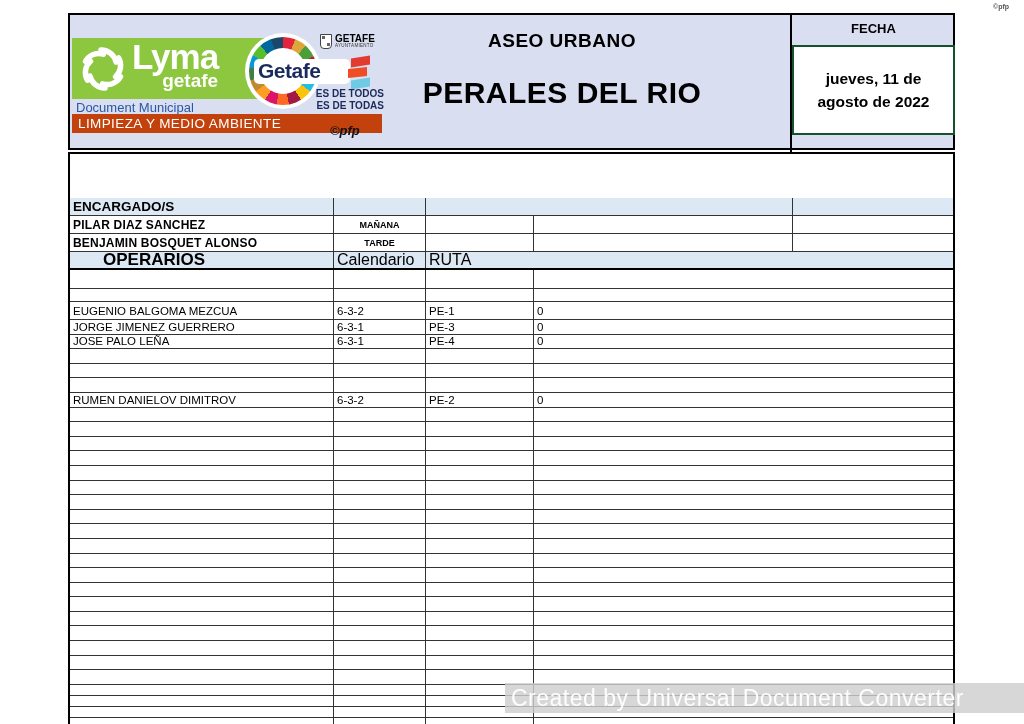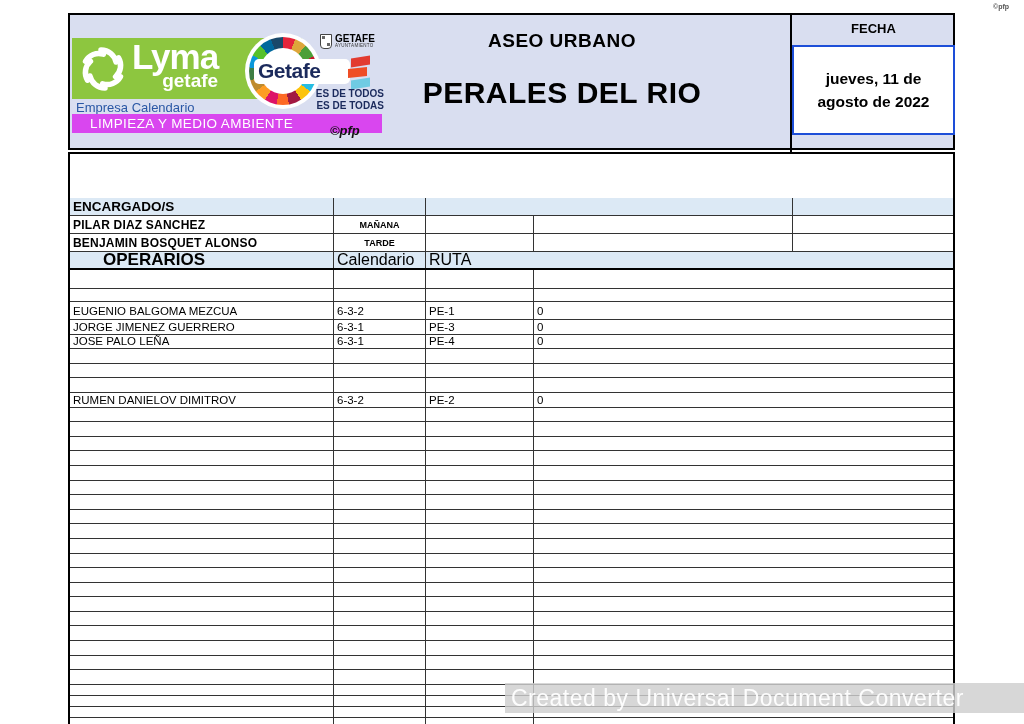--- a/index.html
+++ b/index.html
@@ -35,30 +35,30 @@
 
   .flame{left:278px;top:42px;width:22px;height:33px;}
   .flame div{position:absolute;width:19px;height:9px;}
   .f1{left:3px;top:0;background:#e23b30;transform:skewY(-9deg);}
   .f2{left:0;top:11px;background:#ef4d25;transform:skewY(-6deg);}
   .f3{left:3px;top:22px;background:#6fcbe3;transform:skewY(-9deg);}
 
   .todos{left:238px;top:73px;width:76px;text-align:right;font-size:10px;font-weight:bold;color:#1b2a5c;line-height:12px;}
 
   .empresa{left:6px;top:85px;font-size:13px;color:#2a57a5;}
-  .blue-bar{left:2px;top:99px;width:310px;height:19px;background:#d946ef;color:#fff;font-size:13.5px;letter-spacing:0.4px;line-height:19px;padding-left:18px;box-sizing:border-box;}
+  .blue-bar{left:2px;top:99px;width:310px;height:19px;background:#c2410c;color:#fff;font-size:13.5px;letter-spacing:0.4px;line-height:19px;padding-left:6px;box-sizing:border-box;}
   .pfp-big{left:260px;top:108px;font-size:13px;font-weight:bold;font-style:italic;color:#111;}
 
   .titles{left:262px;top:0;width:460px;text-align:center;}
   .title-main{margin-top:15px;font-size:19px;font-weight:bold;color:#000;letter-spacing:0.5px;}
   .title-sub{margin-top:24px;font-size:30px;font-weight:bold;color:#000;letter-spacing:0.5px;}
 
   .fecha-col{left:720px;top:0;width:165px;height:137px;border-left:2px solid #000;box-sizing:border-box;}
   .fecha-label{width:100%;text-align:center;font-size:13px;font-weight:bold;margin-top:6px;}
-  .date-box{position:absolute;left:0;top:30px;width:163px;height:90px;background:#fff;border:2px solid #1d4ed8;box-sizing:border-box;display:flex;flex-direction:column;justify-content:center;text-align:center;font-size:15.5px;font-weight:bold;line-height:23px;}
+  .date-box{position:absolute;left:0;top:30px;width:163px;height:90px;background:#fff;border:2px solid #14532d;box-sizing:border-box;display:flex;flex-direction:column;justify-content:center;text-align:center;font-size:15.5px;font-weight:bold;line-height:23px;}
 
   
   .sheet{left:68px;top:152px;width:887px;border:2px solid #000;box-sizing:border-box;background:#fff;}
   .trow{display:flex;border-bottom:1px solid #333;box-sizing:border-box;}
   .trow:last-child{border-bottom:none;}
   .tcell{border-right:1px solid #333;box-sizing:border-box;overflow:hidden;white-space:nowrap;padding:0 3px;display:flex;align-items:center;}
   .tcell:last-child{border-right:none;}
   .bluebg{background:#dce9f5;}
   .enc-label{font-size:13.5px;font-weight:bold;}
   .enc-name{font-size:12px;font-weight:bold;letter-spacing:0.2px;}
@@ -119,21 +119,21 @@
       <div class="f1"></div>
         <div class="f2"></div>
         <div class="f3"></div>
     </div>
 
     <div class="abs todos">
       <div>ES DE TODOS</div>
       <div>ES DE TODAS</div>
     </div>
 
-    <div class="abs empresa">Empresa Calendario</div>
+    <div class="abs empresa">Document Municipal</div>
     <div class="abs blue-bar">LIMPIEZA Y MEDIO AMBIENTE</div>
     <div class="abs pfp-big">©pfp</div>
 
     <div class="abs titles">
       <div class="title-main">ASEO URBANO</div>
       <div class="title-sub">PERALES DEL RIO</div>
     </div>
 
     <div class="abs fecha-col">
       <div class="fecha-label">FECHA</div>

